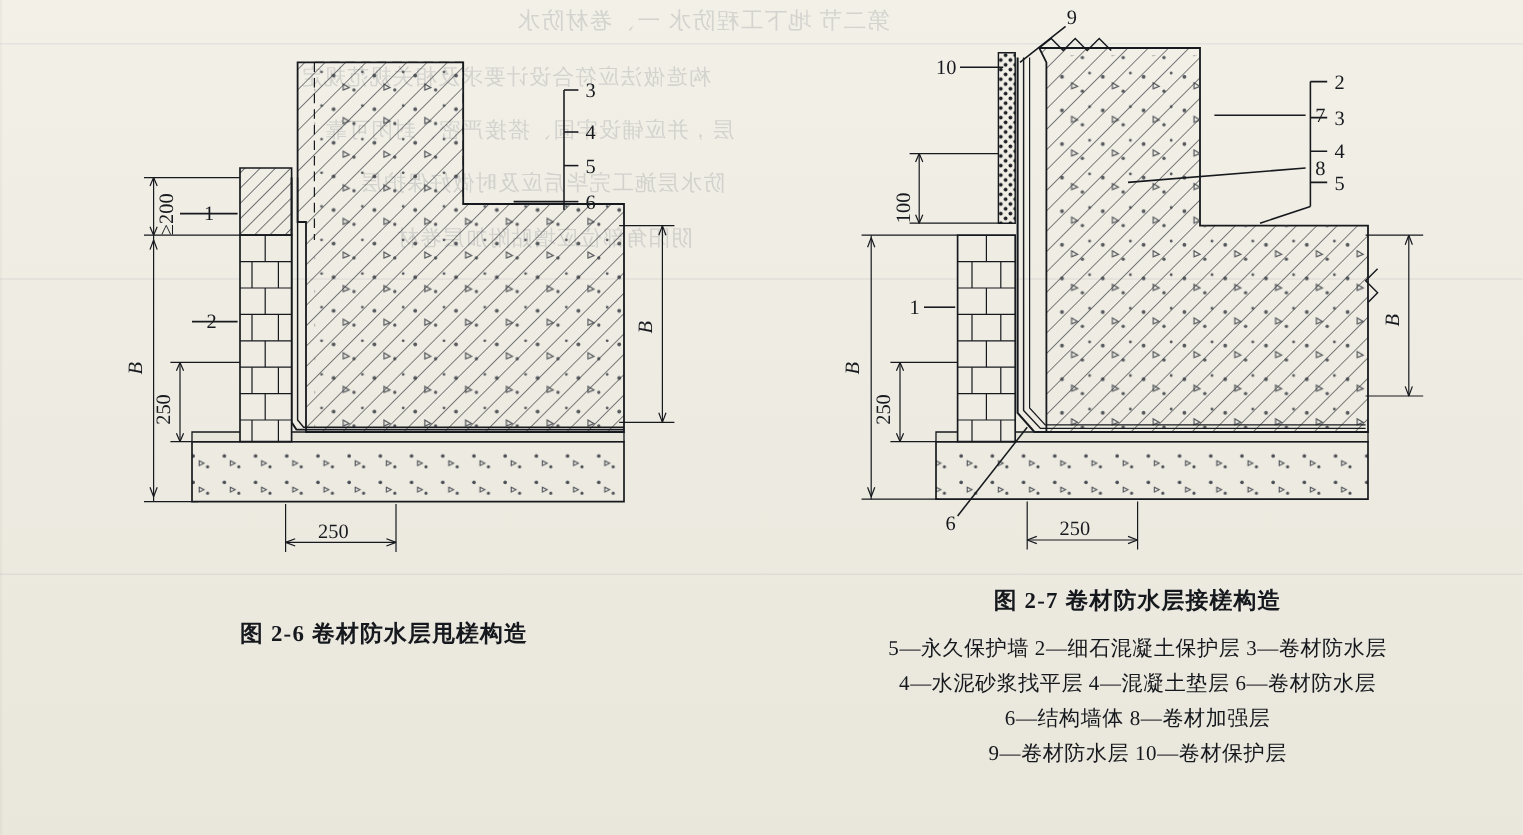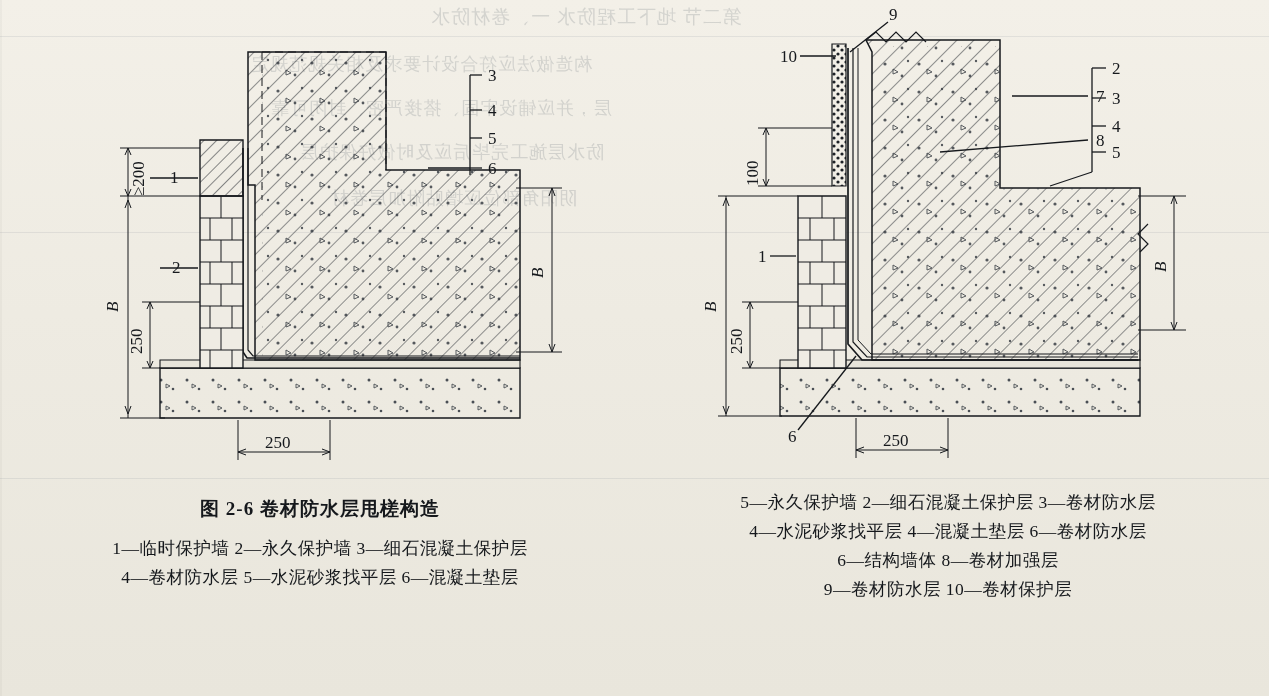--- a/index.html
+++ b/index.html
@@ -51,21 +51,21 @@
     font-size: 19px;
     font-weight: bold;
     letter-spacing: 1px;
     margin-bottom: 12px;
   }
   .cap-legend {
     font-size: 17.5px;
     line-height: 1.65;
     letter-spacing: 0.5px;
   }
-  #caption-left { left: 40px; top: 496px; width: 560px; text-align: center; }
+  #caption-left { left: 40px; top: 515px; width: 560px; text-align: center; }
   #caption-right { left: 648px; top: 488px; width: 600px; }
 
   svg { display: block; }
   .lbl {
     font-family: "Liberation Serif", serif;
     font-size: 17px;
     fill: #16191d;
   }
   .lbl-i {
     font-family: "Liberation Serif", serif;
@@ -355,26 +355,23 @@
   <text class="lbl" x="456" y="146">8</text>
   <text class="lbl" x="472" y="74">2</text>
   <text class="lbl" x="472" y="104">3</text>
   <text class="lbl" x="472" y="132">4</text>
   <text class="lbl" x="472" y="158">5</text>
 </svg>
 </div>
 
 <div class="caption-block" id="caption-left">
   <div class="cap-title">图 2-6    卷材防水层甩槎构造</div>
-  <div class="cap-legend">
-    <div>1—临时保护墙   2—永久保护墙   3—细石混凝土保护层</div>
-    <div>4—卷材防水层   5—水泥砂浆找平层   6—混凝土垫层</div>
-  </div>
 </div>
 
 <div class="caption-block" id="caption-right">
+  <div class="cap-title">图 2-7    卷材防水层接槎构造</div>
   <div class="cap-legend">
     <div>5—永久保护墙   2—细石混凝土保护层   3—卷材防水层</div>
     <div>4—水泥砂浆找平层   4—混凝土垫层   6—卷材防水层</div>
     <div>6—结构墙体   8—卷材加强层</div>
     <div>9—卷材防水层   10—卷材保护层</div>
   </div>
 </div>
 
 </body></html>

